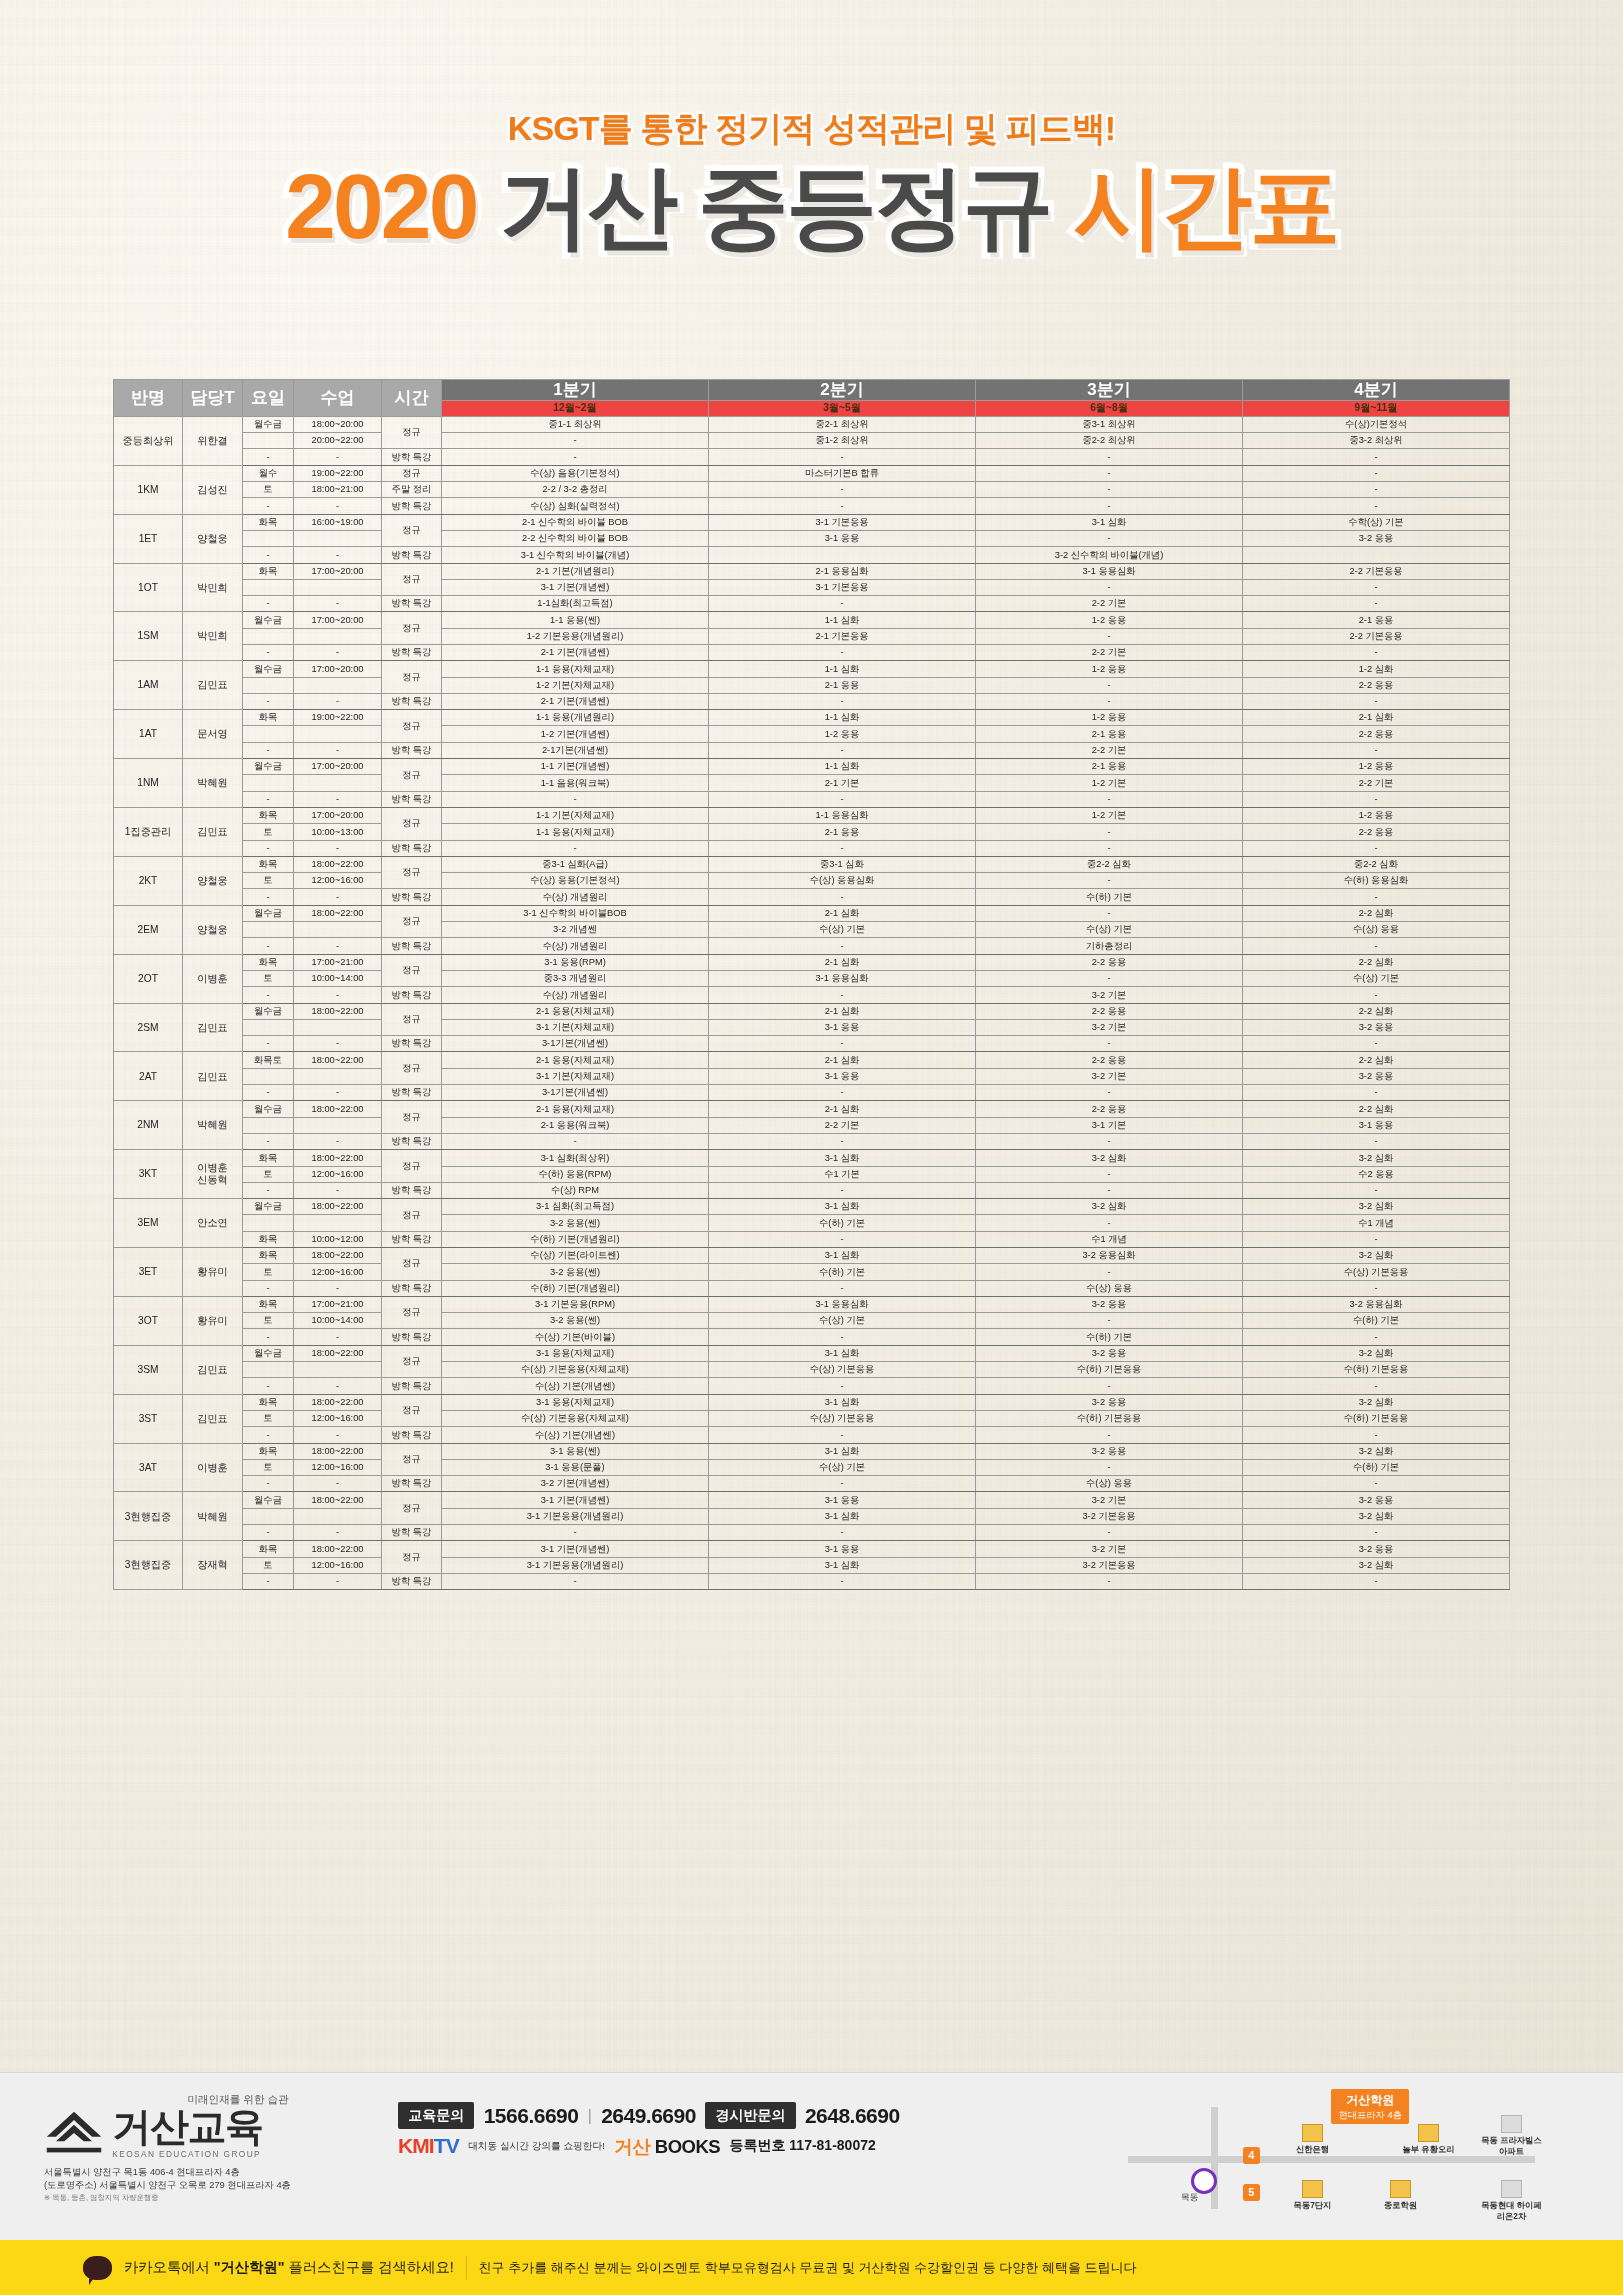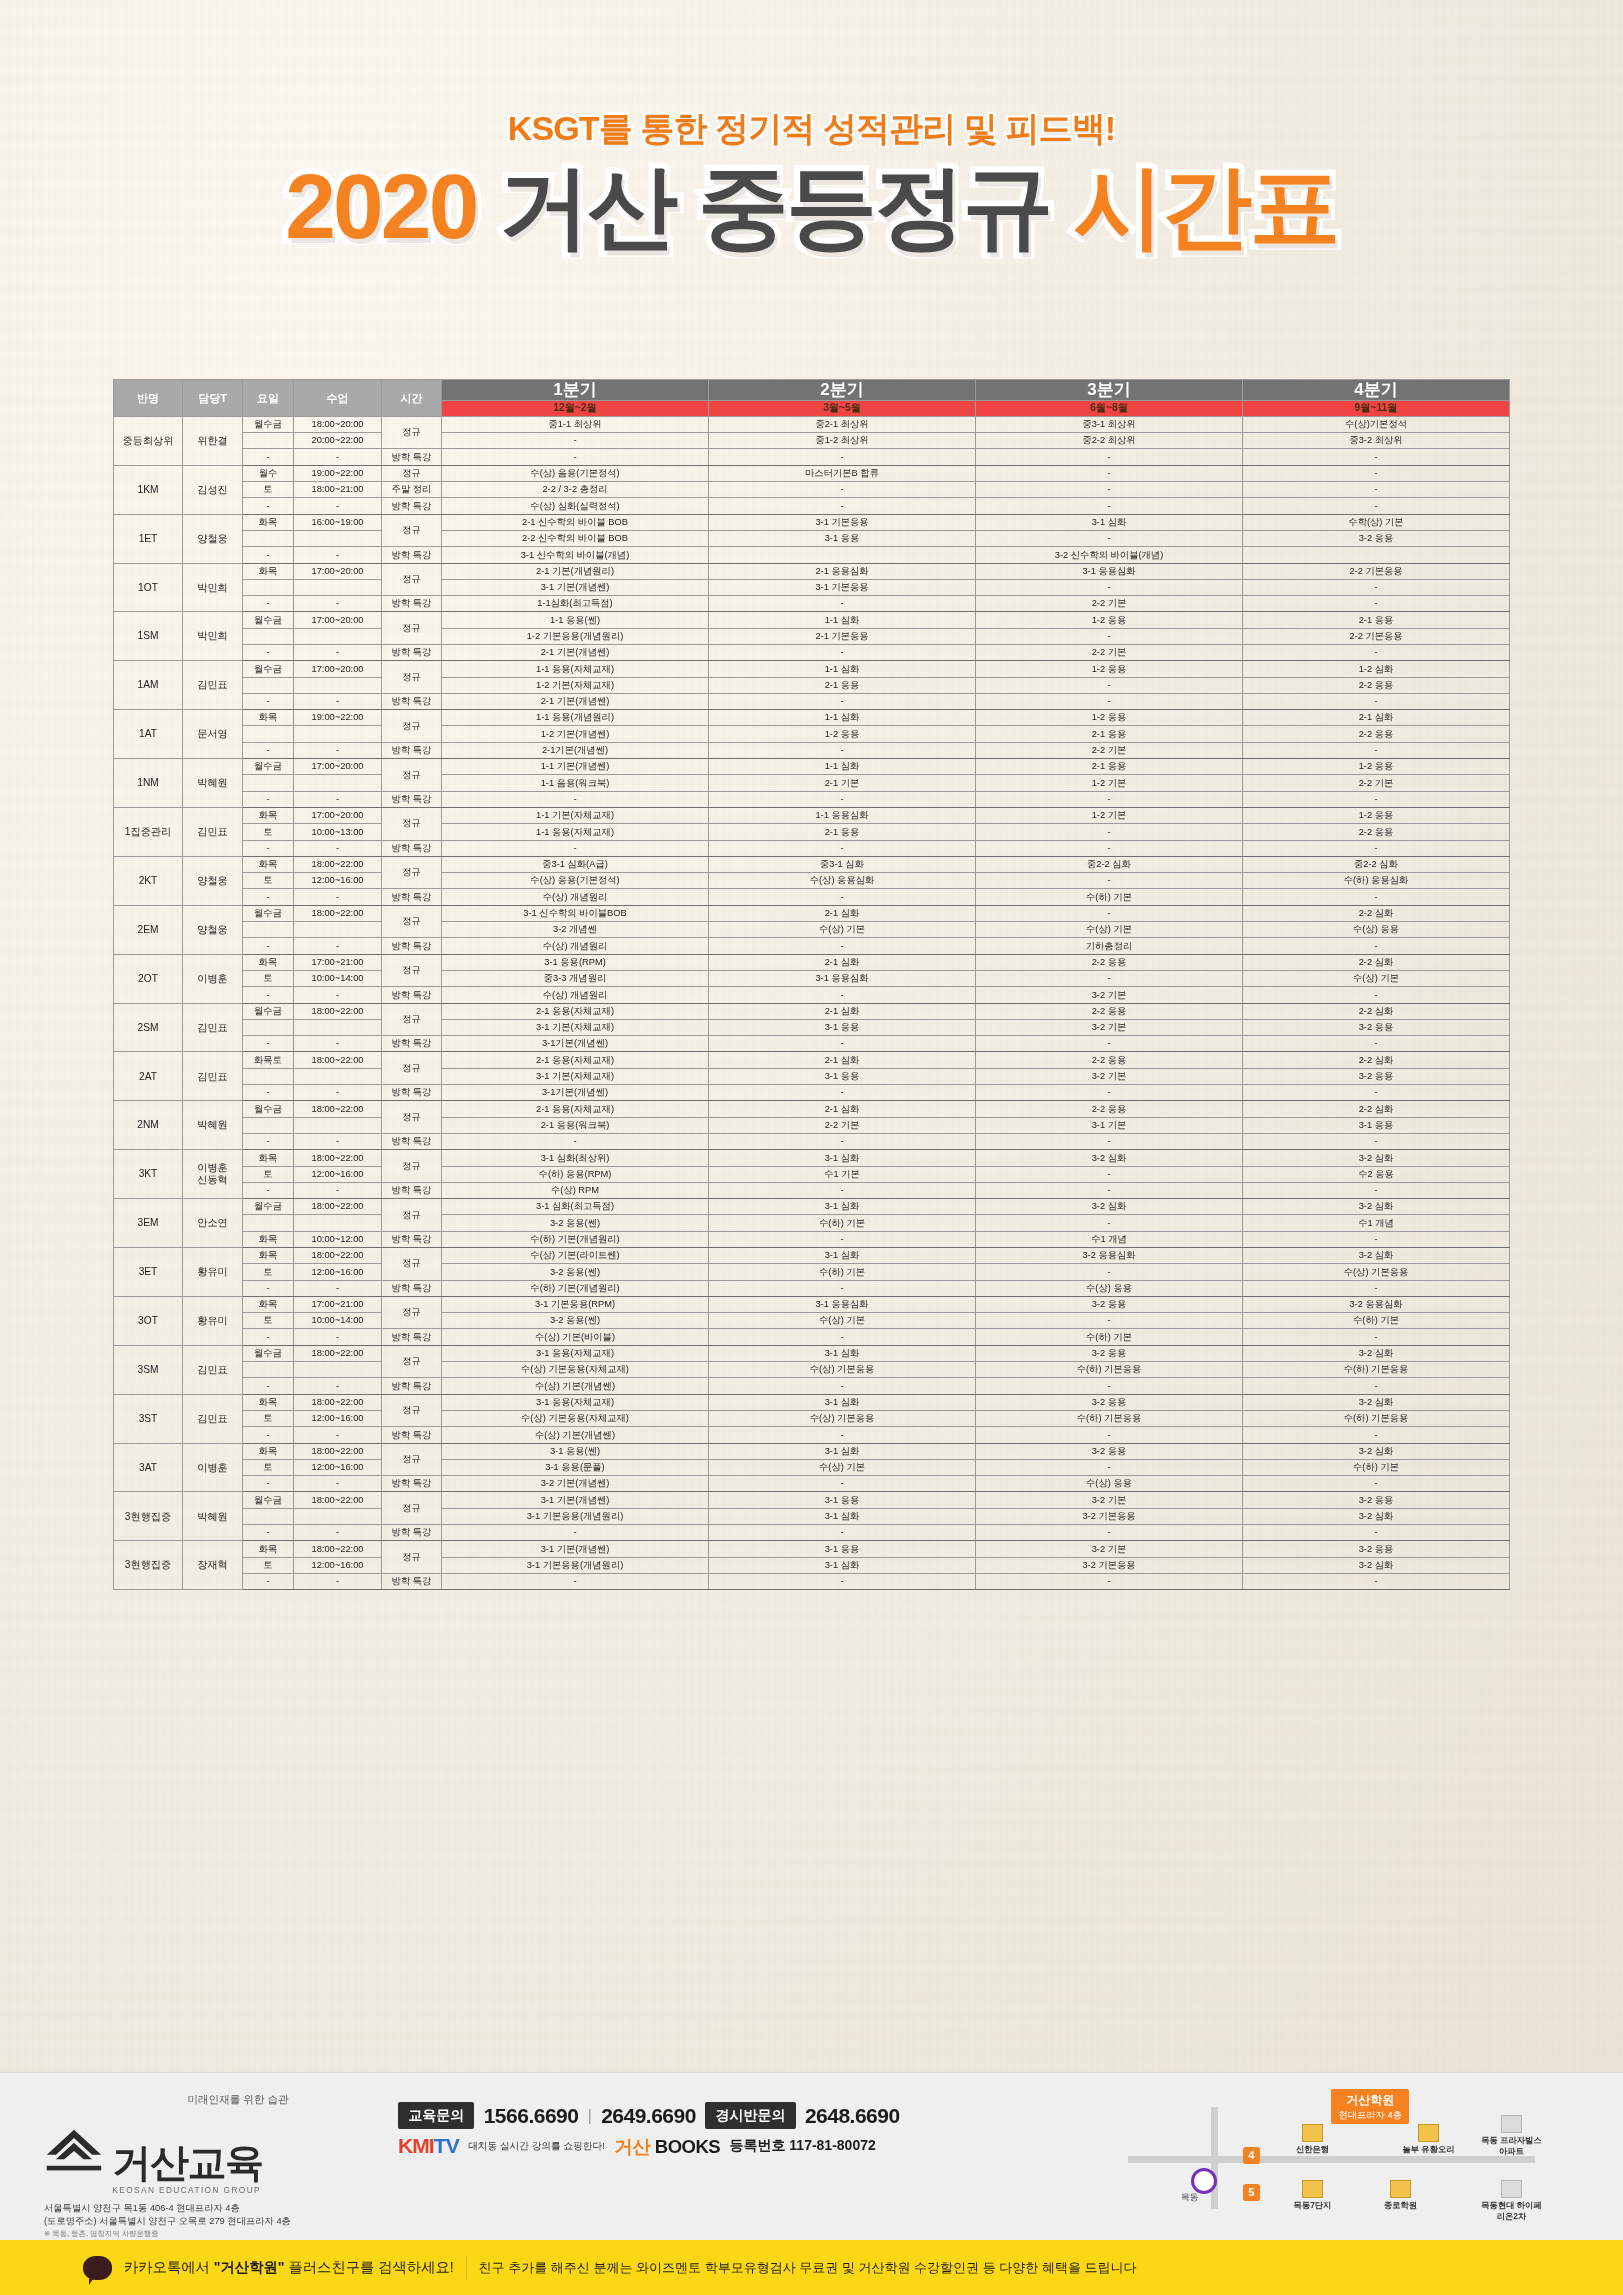--- a/index.html
+++ b/index.html
@@ -38,21 +38,21 @@
     -webkit-text-stroke:12px #ffffff;paint-order:stroke fill;
     text-shadow:2.8px 4.6px 0 rgba(90,70,40,0.13);
   }
   .maintitle .dark{color:#4a4a4a;}
 
   
   .table-wrap{position:absolute;left:113px;top:379px;width:1397px;}
   table{border-collapse:collapse;width:100%;table-layout:fixed;font-size:9.3px;color:#222;}
   th,td{border:0.5px solid #9b9b9b;text-align:center;vertical-align:middle;padding:0;height:15.3px;line-height:1.15;}
   thead th{font-weight:bold;}
-  .hdr-gray{background:#a9a9a9;color:#ffffff;font-size:11px;}
+  .hdr-gray{background:#a9a9a9;color:#ffffff;font-size:17px;}
   .hdr-orange{background:#737373;color:#ffffff;font-size:17px;}
   .hdr-orange-sub{background:#ef4444;color:#4a3010;font-size:10.2px;}
   .cell-name{font-size:10.2px;}
   .cell-small{font-size:9.3px;}
   .sep-top td{border-top:0.9px solid #6f6f6f;}
   .grp-end td{border-bottom:0.9px solid #6f6f6f;}
   col.c0{width:69px}col.c1{width:60px}col.c2{width:51px}
   col.c3{width:88px}col.c4{width:60px}
   col.c5,col.c6,col.c7,col.c8{width:auto}
 
@@ -62,21 +62,21 @@
     background:#efefef;border-top:0.9px solid #d8d8d8;
   }
   .footer-inner{position:relative;height:100%;}
   .logo-box{position:absolute;left:44px;top:20.4px;width:319px;}
   .logo-top{font-size:10.6px;color:#555;text-align:center;margin-left:69px;}
   .logo-row{display:flex;align-items:center;gap:8.3px;}
   .logo-mark{
     width:60px;height:48px;position:relative;flex:0 0 auto;
   }
   .logo-mark svg{display:block}
-  .logo-text{font-size:39px;font-weight:bold;color:#2b2b2b;letter-spacing:-1.4px;line-height:1;margin-top:36px;}
+  .logo-text{font-size:39px;font-weight:bold;color:#2b2b2b;letter-spacing:-1.4px;line-height:1;}
   .logo-sub{font-size:8.3px;color:#6b6b6b;letter-spacing:1.4px;margin-top:2.8px;}
   .addr{margin-top:6.5px;font-size:9.3px;color:#3a3a3a;line-height:1.45;}
   .addr .tiny{font-size:7.4px;color:#777;}
 
   .contact{position:absolute;left:398px;top:29px;width:620px;}
   .contact-row{display:flex;align-items:center;gap:9.3px;margin-bottom:4.6px;}
   .tagbox{background:#2f2f2f;color:#fff;font-size:14px;font-weight:bold;padding:4.6px 10.2px;border-radius:1.9px;}
   .phone{font-size:21px;font-weight:bold;color:#1b1b1b;letter-spacing:-0.5px;}
   .divider-v{color:#9a9a9a;font-size:15.7px;}
   .kmi{font-size:21px;font-weight:bold;color:#e8412a;letter-spacing:-0.9px;}

